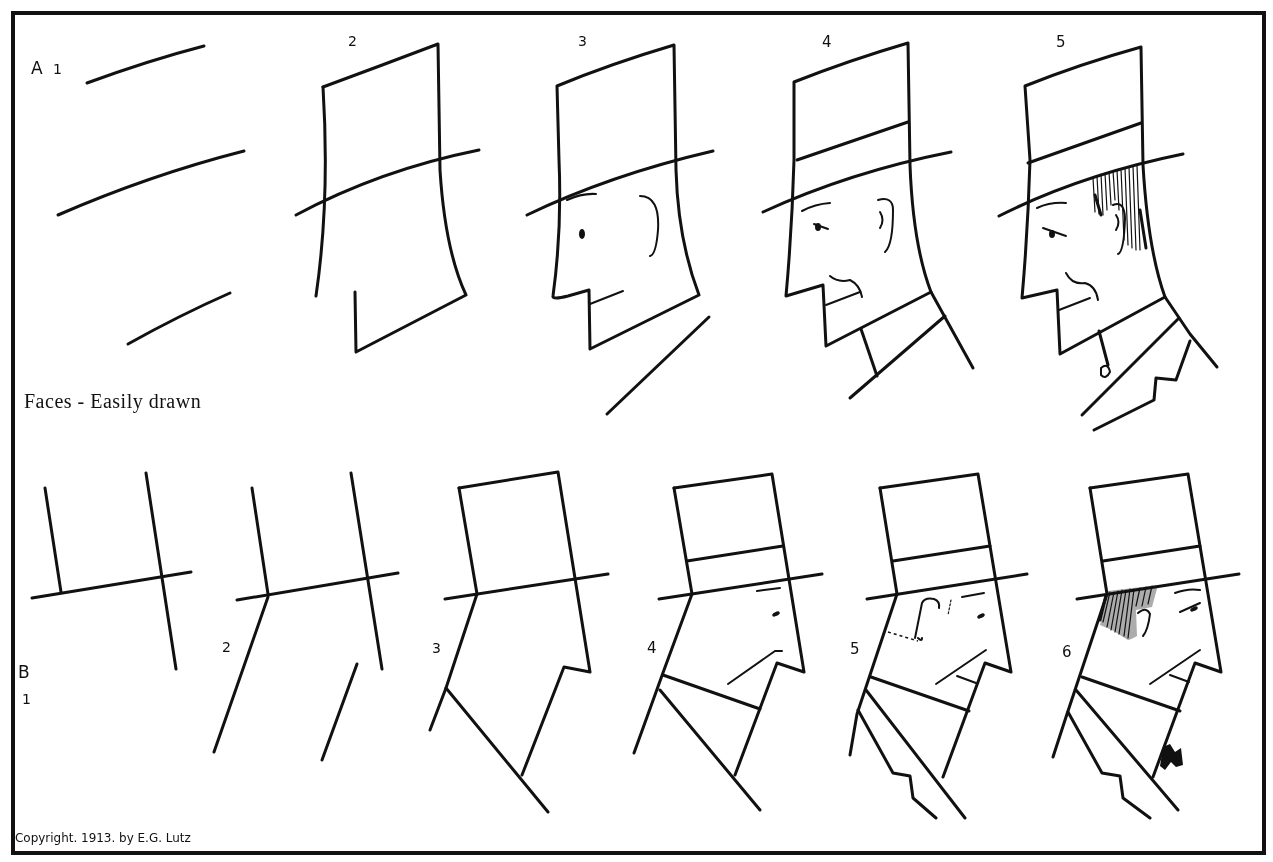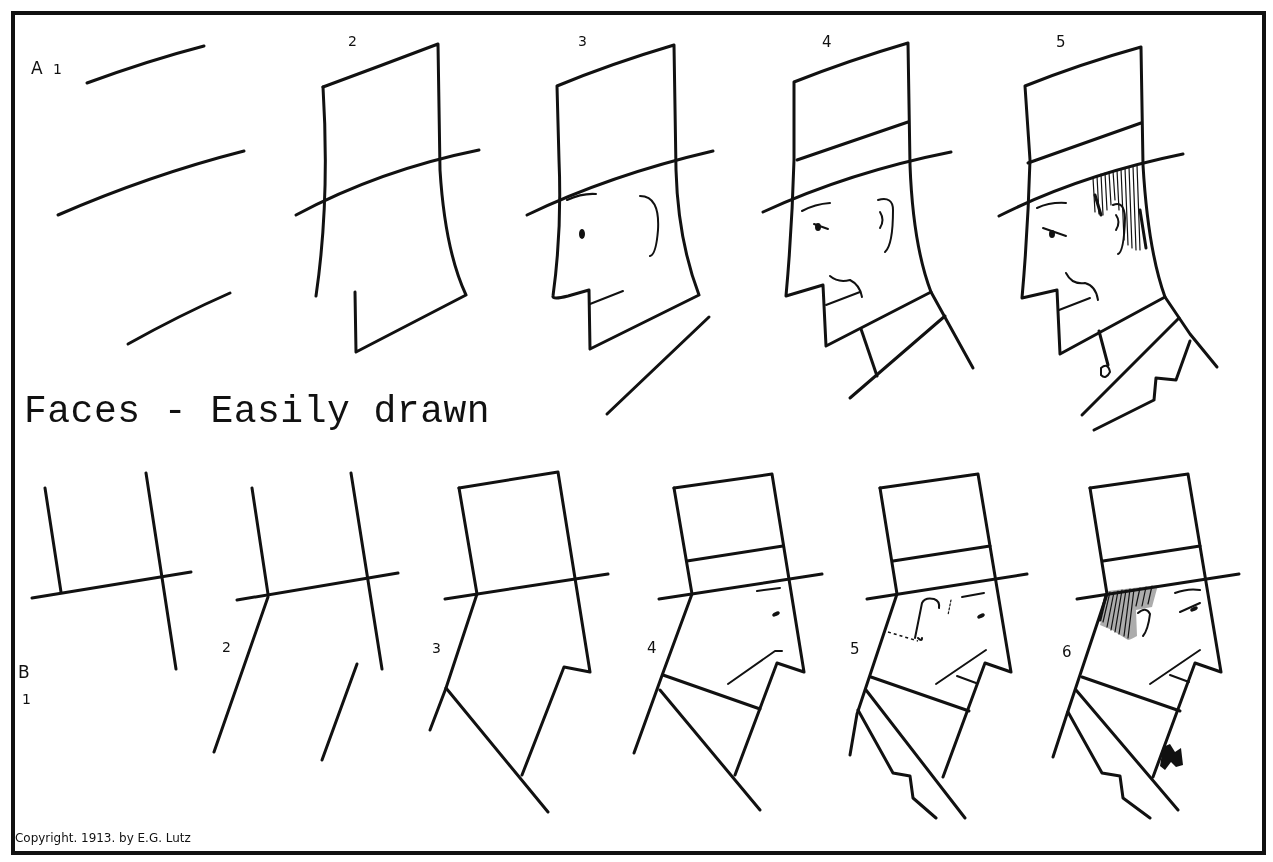--- a/index.html
+++ b/index.html
@@ -5,21 +5,21 @@
     html, body { margin: 0; padding: 0; background: #ffffff; }
     body { width: 1273px; height: 862px; overflow: hidden; position: relative; }
     .plate { position: absolute; left: 0; top: 0; width: 1273px; height: 862px; }
     svg { position: absolute; left: 0; top: 0; }
     .ink { fill: none; stroke: #111111; stroke-width: 3; stroke-linecap: round; stroke-linejoin: round; }
     .thin { fill: none; stroke: #111111; stroke-width: 2; stroke-linecap: round; stroke-linejoin: round; }
     .hair { fill: none; stroke: #111111; stroke-width: 1.2; stroke-linecap: round; }
     .dash { fill: none; stroke: #111111; stroke-width: 1.5; stroke-dasharray: 3 3; }
     .fillk { fill: #111111; stroke: none; }
     .lbl { position: absolute; font-family: "DejaVu Sans", sans-serif; font-size: 17px; color: #111; line-height: 1; }
-    .title { position: absolute; left: 24px; top: 390px; font-family: Liberation Mono, monospace; font-size: 38px; color: #111; letter-spacing: 0.5px; }
+    .title { position: absolute; left: 24px; top: 390px; font-family: Liberation Serif, serif; font-size: 20px; color: #111; letter-spacing: 0.5px; }
     .copy { position: absolute; left: 15px; top: 830px; font-family: "DejaVu Sans", sans-serif; font-size: 13px; color: #111; transform: scaleX(0.92); transform-origin: left; }
   </style>
 </head>
 <body>
 
 <div class="plate">
 
 <svg width="1273" height="862" viewBox="0 0 1273 862">
 
   <rect x="13" y="13" width="1251" height="840" fill="none" stroke="#111" stroke-width="4"></rect>

